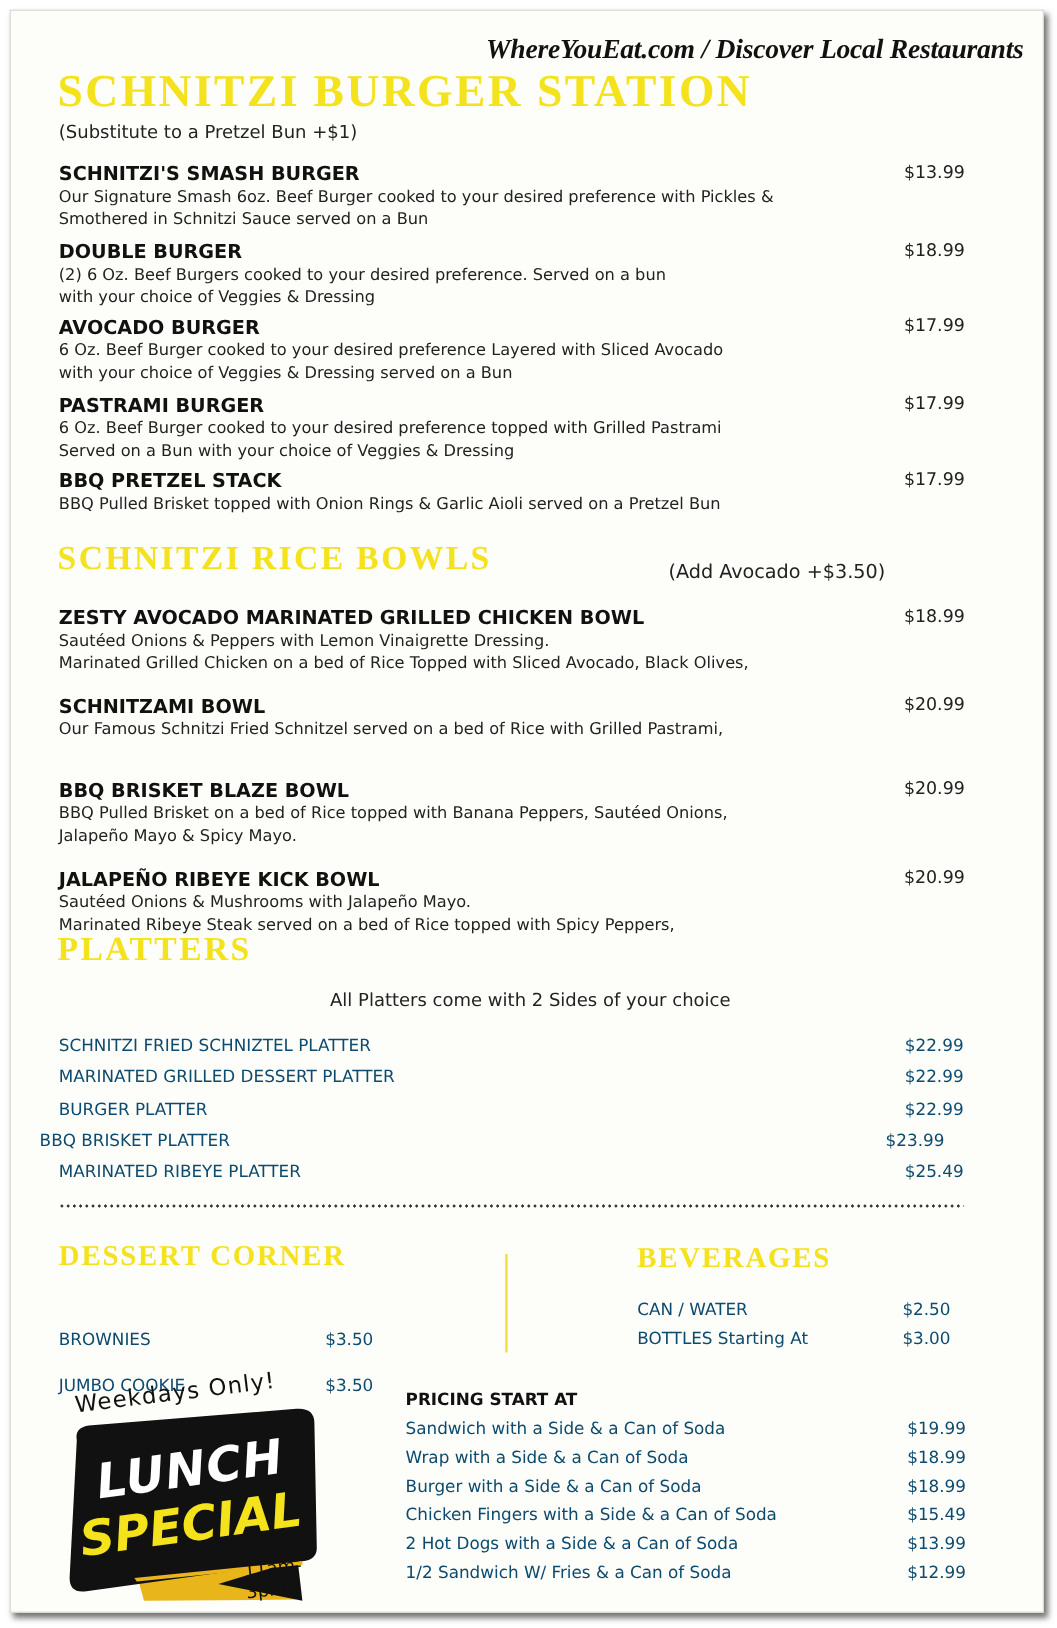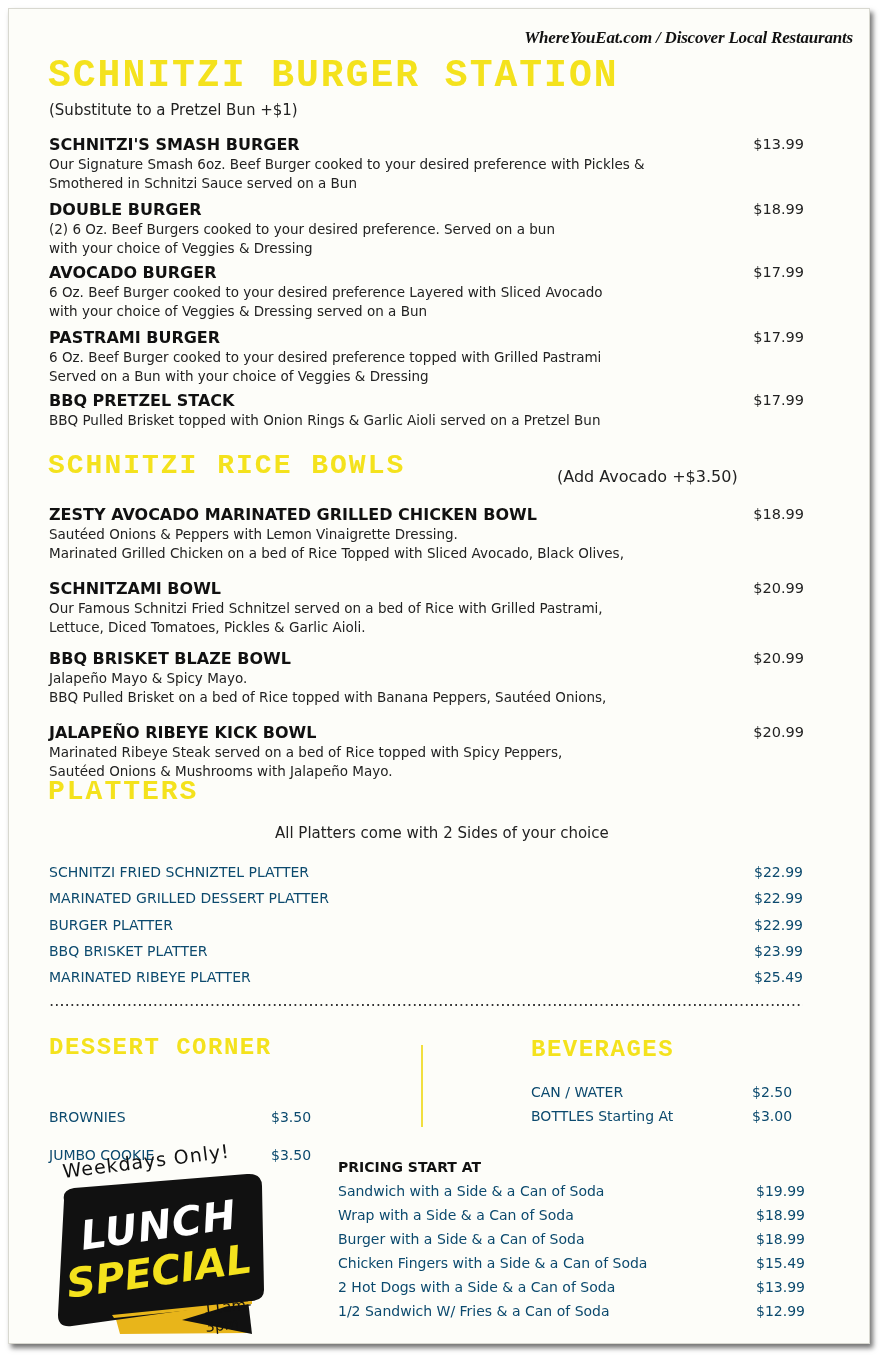--- a/index.html
+++ b/index.html
@@ -9,25 +9,25 @@
     .page {
       position: absolute; left: 8px; top: 8px; width: 862px; height: 1336px;
       background: #fdfdf9;
       border: 1px solid #d8d8d0;
       box-shadow: 3px 4px 5px rgba(0,0,0,0.55);
     }
 
     .watermark {
       position: absolute; right: 28px; top: 28px;
       font-family: "Liberation Serif", serif; font-style: italic; font-weight: bold;
-      font-size: 17px; color: #111; letter-spacing: -0.2px; text-align: right;
+      font-size: 23px; color: #111; letter-spacing: -0.2px; text-align: right;
     }
 
     .section-title {
-      position: absolute; font-family: Liberation Mono, monospace; font-weight: bold;
+      position: absolute; font-family: Liberation Serif, serif; font-weight: bold;
       color: #f4e21d; letter-spacing: 2px;
     }
     .big-title { font-size: 38px; }
     .mid-title { font-size: 28px; }
     .small-title { font-size: 24px; letter-spacing: 1.5px; }
 
     .note { position: absolute; font-size: 15px; color: #222; }
 
     .item { position: absolute; left: 49px; width: 755px; }
     .item-name { font-family: "DejaVu Sans", sans-serif; font-weight: bold; font-size: 16px; color: #111; line-height: 20px; }
@@ -92,51 +92,50 @@
 <div class="item" style="top:505px;">
   <div class="item-name">ZESTY AVOCADO MARINATED GRILLED CHICKEN BOWL</div>
   <div class="item-price">$18.99</div>
   <div class="item-desc">Sautéed Onions &amp; Peppers with Lemon Vinaigrette Dressing.</div>
   <div class="item-desc">Marinated Grilled Chicken on a bed of Rice Topped with Sliced Avocado, Black Olives,</div>
 </div>
 <div class="item" style="top:579px;">
   <div class="item-name">SCHNITZAMI BOWL</div>
   <div class="item-price">$20.99</div>
   <div class="item-desc">Our Famous Schnitzi Fried Schnitzel served on a bed of Rice with Grilled Pastrami,</div>
-  <div class="item-desc">Lettuce, Diced Tomatoes, Pickles &amp; Garlic Aioli.</div>
 </div>
 <div class="item" style="top:649px;">
   <div class="item-name">BBQ BRISKET BLAZE BOWL</div>
   <div class="item-price">$20.99</div>
+  <div class="item-desc">BBQ Pulled Brisket on a bed of Rice topped with Banana Peppers, Sautéed Onions,</div>
   <div class="item-desc">Jalapeño Mayo &amp; Spicy Mayo.</div>
-  <div class="item-desc">BBQ Pulled Brisket on a bed of Rice topped with Banana Peppers, Sautéed Onions,</div>
 </div>
 <div class="item" style="top:700px;margin-top:23px;">
   <div class="item-name">JALAPEÑO RIBEYE KICK BOWL</div>
   <div class="item-price">$20.99</div>
+  <div class="item-desc">Sautéed Onions &amp; Mushrooms with Jalapeño Mayo.</div>
   <div class="item-desc">Marinated Ribeye Steak served on a bed of Rice topped with Spicy Peppers,</div>
-  <div class="item-desc">Sautéed Onions &amp; Mushrooms with Jalapeño Mayo.</div>
 </div>
 
 <div class="section-title mid-title" style="left:48px; top:776px;">PLATTERS</div>
 <div class="note" style="left:275px; top:824px;">All Platters come with 2 Sides of your choice</div>
 
 <div class="row" style="left:49px; top:864px; width:754px;">
   <span>SCHNITZI FRIED SCHNIZTEL PLATTER</span>
   <span class="price" style="right:0; top:0;">$22.99</span>
 </div>
 <div class="row" style="left:49px; top:890px; width:754px;">
   <span>MARINATED GRILLED DESSERT PLATTER</span>
   <span class="price" style="right:0; top:0;">$22.99</span>
 </div>
 <div class="row" style="left:49px; top:917px; width:754px;">
   <span>BURGER PLATTER</span>
   <span class="price" style="right:0; top:0;">$22.99</span>
 </div>
-<div class="row" style="left:49px; top:943px; width:754px;">
+<div class="row" style="left:33px; top:943px; width:754px;">
   <span>BBQ BRISKET PLATTER</span>
   <span class="price" style="right:0; top:0;">$23.99</span>
 </div>
 <div class="row" style="left:49px; top:969px; width:754px;">
   <span>MARINATED RIBEYE PLATTER</span>
   <span class="price" style="right:0; top:0;">$25.49</span>
 </div>
 
 <div class="dots"></div>
 

